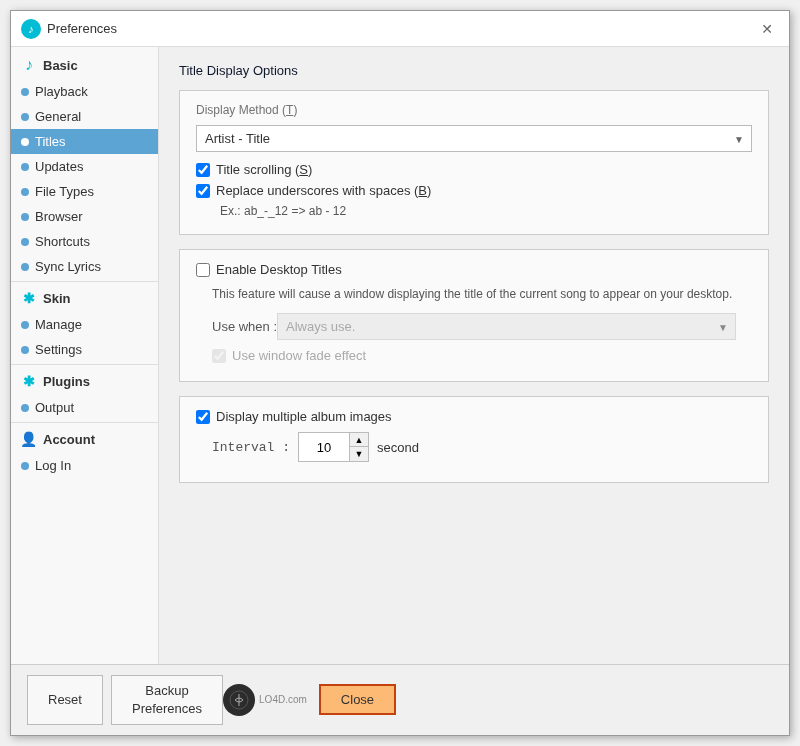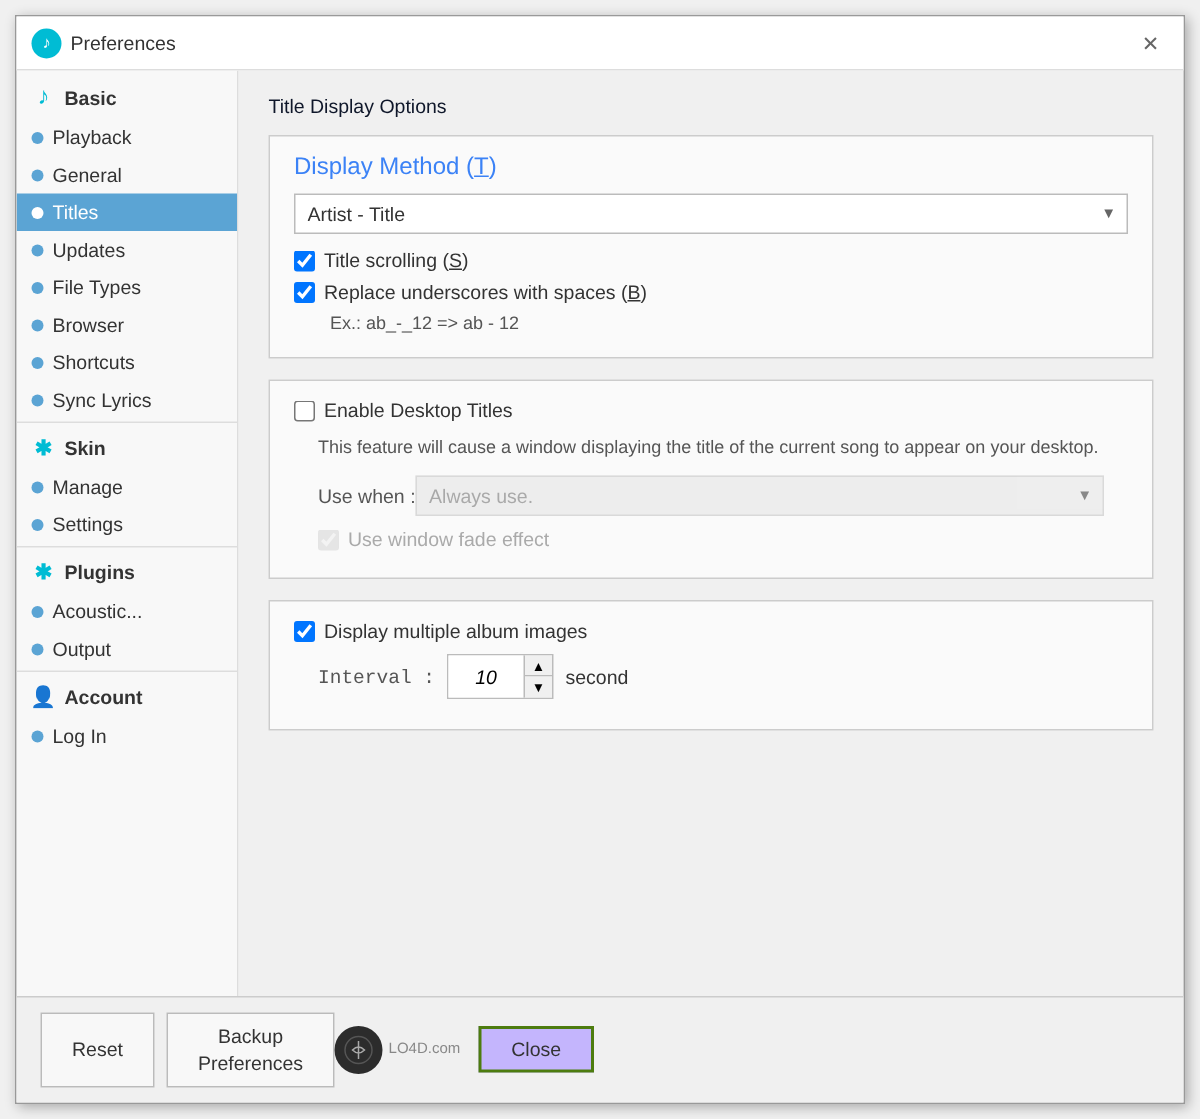--- a/index.html
+++ b/index.html
@@ -123,22 +123,22 @@
       margin-bottom: 12px;
       font-weight: normal;
     }
     .group-box {
       border: 1px solid #ccc;
       background: #fafafa;
       padding: 12px 16px;
       margin-bottom: 14px;
     }
     .group-label {
-      font-size: 16px;
-      color: #3b82f6;
+      font-size: 12px;
+      color: #737373;
       margin-bottom: 8px;
     }
     .select-wrapper {
       position: relative;
       margin-bottom: 10px;
     }
     .select-box {
       width: 100%;
       padding: 5px 30px 5px 8px;
       border: 1px solid #bbb;
@@ -224,21 +224,20 @@
       border: 1px solid #bbb;
       background: white;
     }
     .spinner-input {
       width: 50px;
       border: none;
       padding: 3px 6px;
       font-size: 13px;
       text-align: center;
       outline: none;
-      font-style: italic;
     }
     .spinner-buttons {
       display: flex;
       flex-direction: column;
       border-left: 1px solid #bbb;
     }
     .spinner-btn {
       width: 18px;
       height: 14px;
       border: none;
@@ -269,22 +268,22 @@
     }
     .footer-btn {
       padding: 6px 20px;
       border: 1px solid #bbb;
       background: #f8f8f8;
       font-size: 13px;
       cursor: pointer;
       color: #333;
     }
     .footer-btn.primary {
-      border: 2px solid #4d7c0f;
-      background: #c4b5fd;
+      border: 2px solid #c2410c;
+      background: #fdba74;
       font-weight: normal;
     }
     .lo4d-watermark {
       font-size: 11px;
       color: #888;
       display: flex;
       align-items: center;
       gap: 4px;
     }
     .lo4d-logo {
@@ -373,24 +372,20 @@
       </div>
       <div class="sidebar-item">
         <div class="sidebar-dot"></div>
         <span>Settings</span>
       </div>
 
       <hr class="section-divider">
       <div class="sidebar-item section-header">
         <div class="sidebar-icon" style="color:#00bcd4; font-size:14px;">✱</div>
         <span>Plugins</span>
-      </div>
-      <div class="sidebar-item">
-        <div class="sidebar-dot"></div>
-        <span>Acoustic...</span>
       </div>
       <div class="sidebar-item">
         <div class="sidebar-dot"></div>
         <span>Output</span>
       </div>
 
       <hr class="section-divider">
       <div class="sidebar-item section-header">
         <div class="sidebar-icon" style="color:#00bcd4; font-size:14px;">👤</div>
         <span>Account</span>

